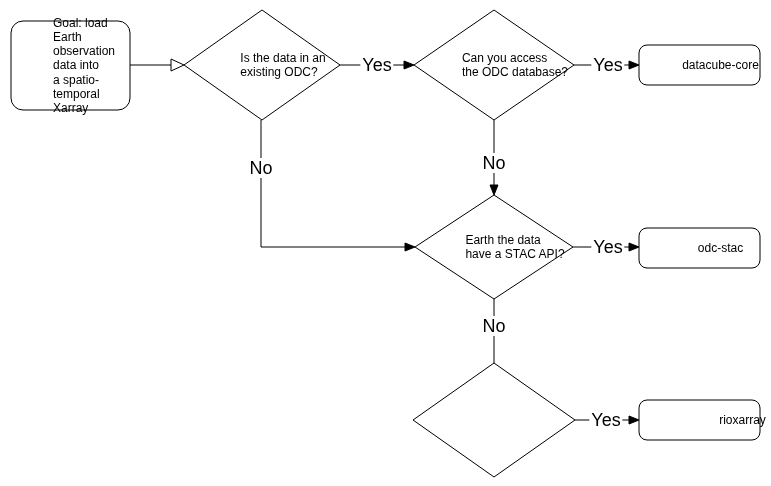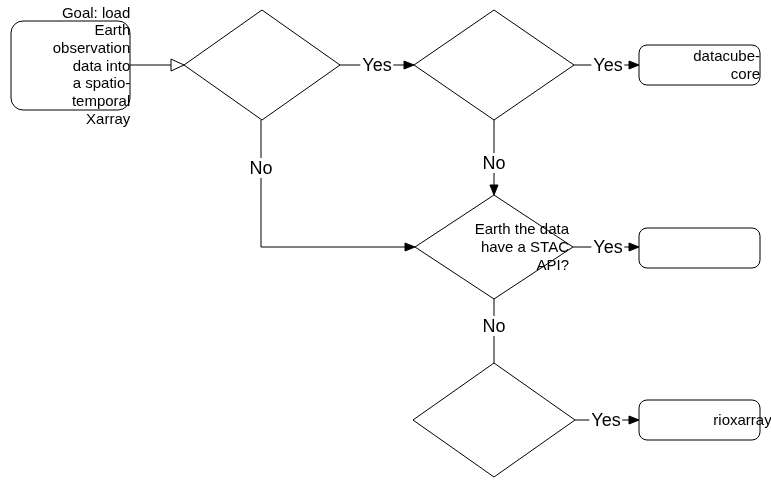--- a/index.html
+++ b/index.html
@@ -26,22 +26,22 @@
     stroke: var(--stroke, #000000);
     stroke-width: 1;
   }
   .arrow-filled { fill: var(--stroke, #000000); stroke: var(--stroke, #000000); stroke-width: 1; }
   .arrow-open   { fill: var(--node-fill, #ffffff); stroke: var(--stroke, #000000); stroke-width: 1; }
   .label {
     position: absolute;
     display: flex;
     align-items: center;
     justify-content: center;
-    text-align: right;
-    font-size: 15px;
+    text-align: left;
+    font-size: 12px;
     line-height: 1.18;
     color: var(--text, #000000);
     white-space: pre-line;
     padding-left: 42px;
   }
   .edge-label {
     position: absolute;
     transform: translate(-50%, -50%);
     background: var(--bg, #ffffff);
     font-size: 18px;
@@ -82,27 +82,32 @@
     <rect class="shape" x="639" y="228" width="121" height="40" rx="8" ry="8"></rect>
     <polygon class="shape" points="413,420 494,363 575,420 494,477"></polygon>
     <rect class="shape" x="639" y="400" width="121" height="40" rx="8" ry="8"></rect>
   </svg>
 
   <div class="label" style="left:11px; top:21px; width:119px; height:89px;">Goal: load Earth
 observation data into
 a spatio-temporal
 Xarray</div>
 
+  <div class="label" style="left:187px; top:35px; width:150px; height:60px;">Is the data in an
+existing ODC?</div>
 
+  <div class="label" style="left:419px; top:35px; width:150px; height:60px;">Can you access
+the ODC database?</div>
 
   <div class="label" style="left:639px; top:45px; width:121px; height:40px;">datacube-core</div>
 
   <div class="label" style="left:419px; top:217px; width:150px; height:60px;">Earth the data
 have a STAC API?</div>
 
+  <div class="label" style="left:639px; top:228px; width:121px; height:40px;">odc-stac</div>
 
 
   <div class="label" style="left:661px; top:400px; width:121px; height:40px;">rioxarray</div>
 
   <span class="edge-label" style="left:377px; top:65px;">Yes</span>
   <span class="edge-label" style="left:608px; top:65px;">Yes</span>
   <span class="edge-label" style="left:261px; top:168px;">No</span>
   <span class="edge-label" style="left:494px; top:163px;">No</span>
   <span class="edge-label" style="left:608px; top:247px;">Yes</span>
   <span class="edge-label" style="left:494px; top:326px;">No</span>

